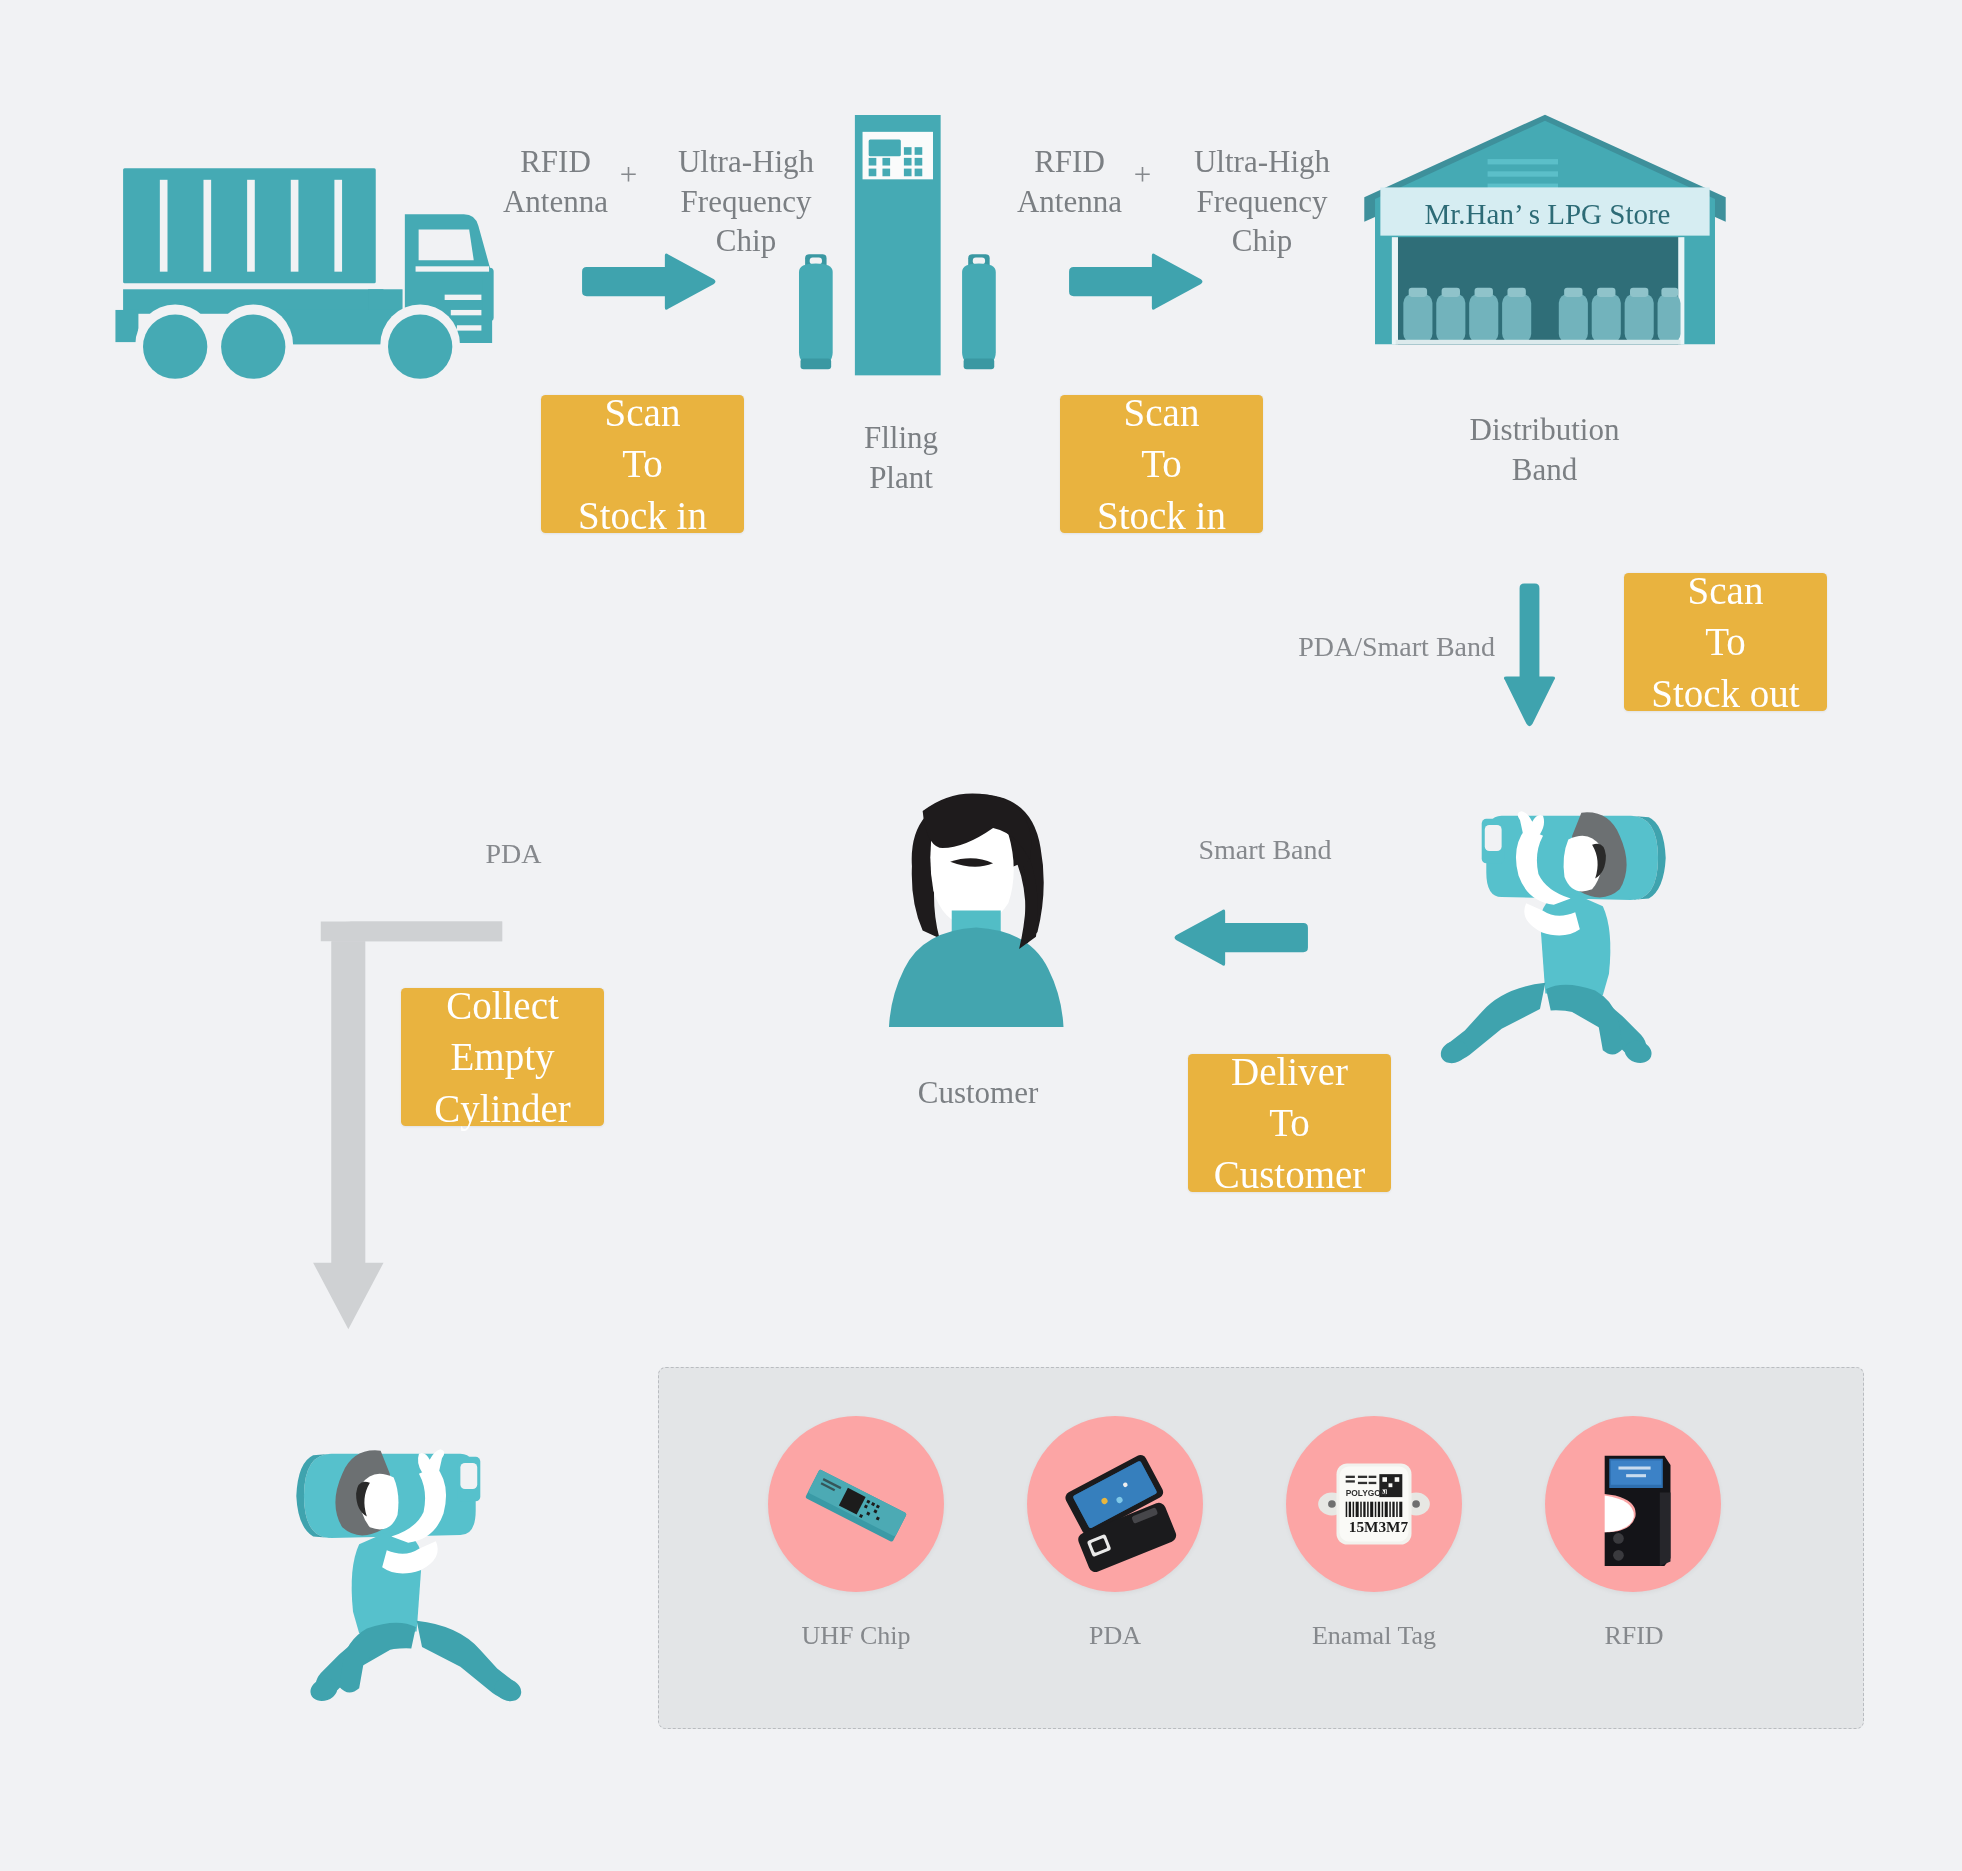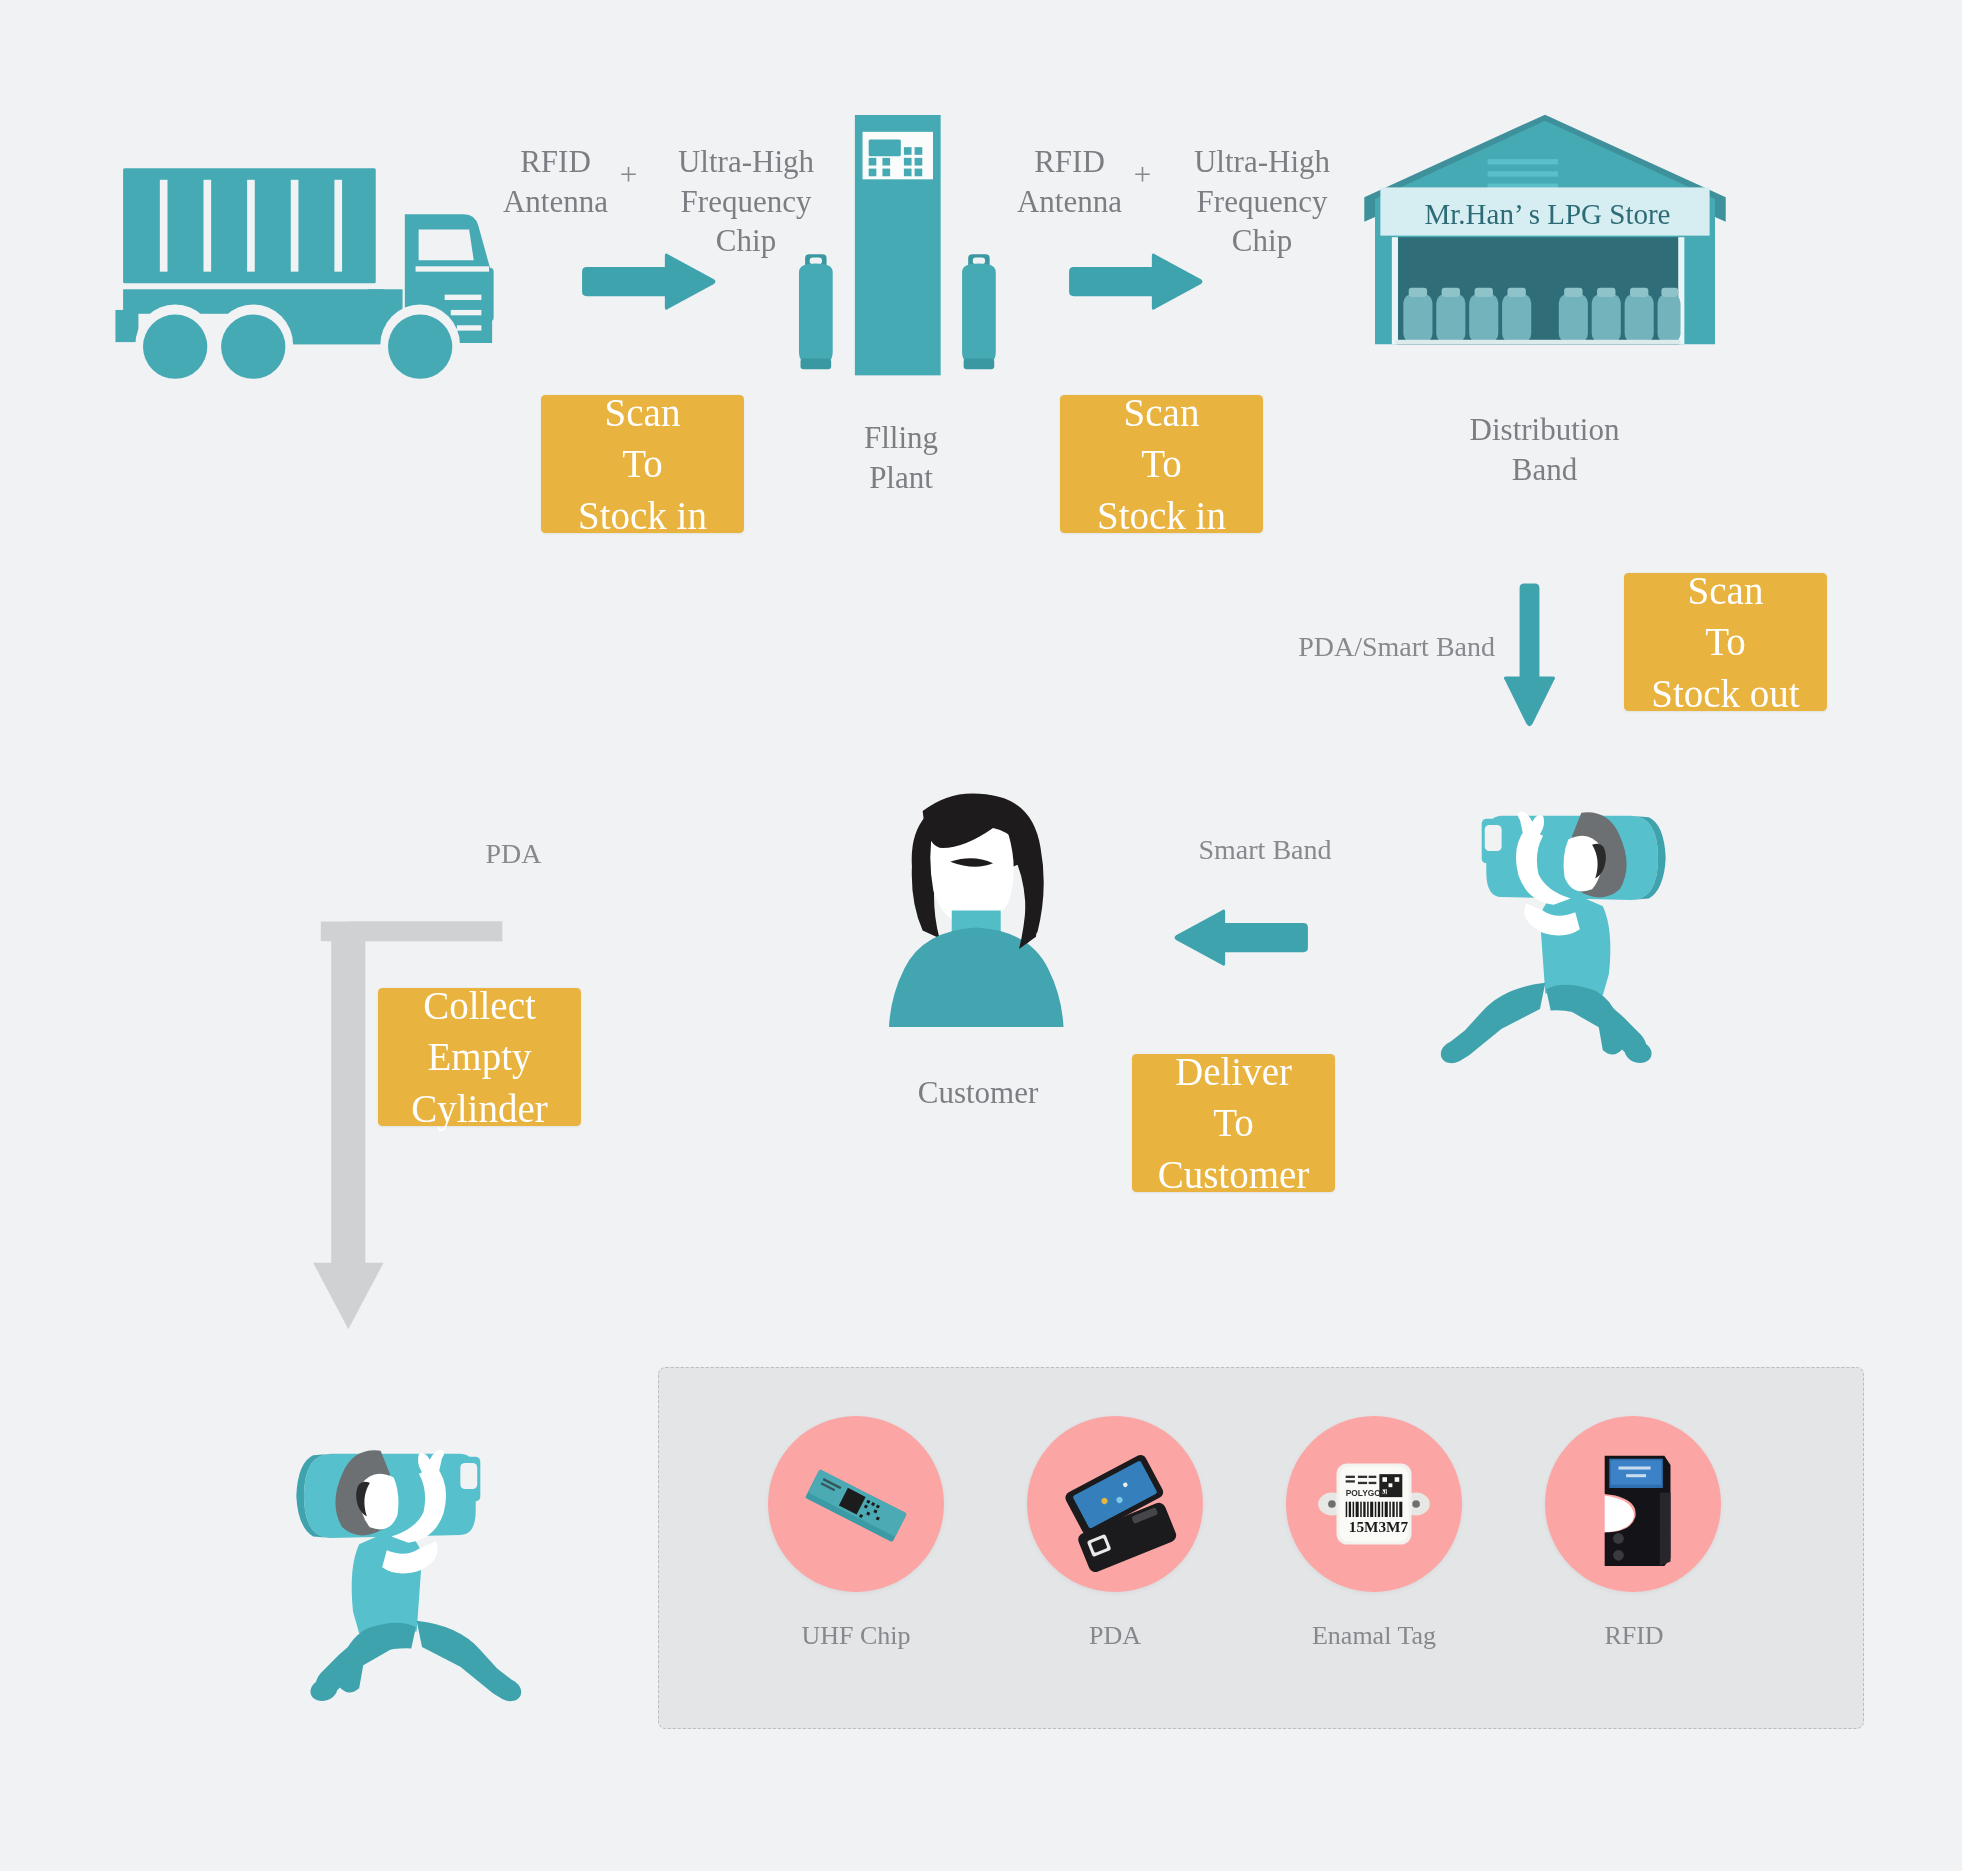--- a/index.html
+++ b/index.html
@@ -277,21 +277,21 @@
     </svg>
   </div>
 
   <div class="abs smallcap" style="left:1154px;top:832px;width:222px;">Smart Band</div>
   <div class="abs" style="left:1173px;top:909px;">
     <svg width="138" height="58" viewBox="0 0 180 75">
       <path d="M176 24 Q176 18 170 18 L68 18 L68 3 Q68 -2 63 2 L4 34 Q0 37 4 40 L63 72 Q68 76 68 71 L68 56 L170 56 Q176 56 176 50 Z" fill="#3FA3AE"></path>
     </svg>
   </div>
 
-  <div class="abs obox" style="left:1132px;top:1054px;width:203px;height:138px;">Deliver
+  <div class="abs obox" style="left:1188px;top:1054px;width:203px;height:138px;">Deliver
 To
 Customer</div>
 
   <div class="abs" style="left:866px;top:774px;">
     <svg width="222" height="261" viewBox="0 0 290 340">
 
       <path d="M60 120 Q55 42 132 26 Q216 20 228 96 Q238 150 224 206 L206 226 Q214 160 198 118 Q140 146 92 116 Q84 170 96 214 L74 204 Q58 168 60 120 Z" fill="#1E1B1C"></path>
 
       <path d="M88 68 Q140 40 186 78 Q200 126 186 168 Q166 200 132 198 Q100 192 88 152 Q80 108 88 68 Z" fill="#FFFFFF"></path>
 
@@ -311,21 +311,21 @@
 
   <div class="abs" style="left:307px;top:912px;">
     <svg width="199" height="429" viewBox="0 0 260 560">
       <path d="M255 12 L255 38 L32 38 L32 460 L20 460 L54 540 L88 460 L76 460 L76 38 Q76 12 50 12 Z" fill="#CFD1D3"></path>
       <path d="M18 12 L255 12 L255 38 L18 38 Z" fill="#CFD1D3"></path>
       <path d="M32 38 L76 38 L76 462 L32 462 Z" fill="#CFD1D3"></path>
       <path d="M8 458 L100 458 L54 545 Z" fill="#CFD1D3"></path>
     </svg>
   </div>
 
-  <div class="abs obox" style="left:378px;top:988px;width:203px;height:138px;font-family:Liberation Serif, serif;">Collect
+  <div class="abs obox" style="left:401px;top:988px;width:203px;height:138px;font-family:Liberation Serif, serif;">Collect
 Empty
 Cylinder</div>
 
   <div class="abs" style="left:244px;top:1420px;transform:scaleX(-1);">
     <svg width="307" height="299" viewBox="0 0 400 390">
       <g>
         <path d="M118 44 Q98 44 98 76 L98 118 Q98 150 118 150 L286 154 Q322 154 322 99 Q322 44 286 44 Z" fill="#56C1CC"></path>
         <path d="M286 44 Q322 44 322 99 Q322 154 286 154 L310 152 Q330 140 332 99 Q330 55 310 46 Z" fill="#3FA3AE"></path>
         <rect x="92" y="48" width="30" height="58" rx="6" fill="#56C1CC"></rect>
         <rect x="96" y="56" width="22" height="34" rx="6" fill="#F1F2F4"></rect>

